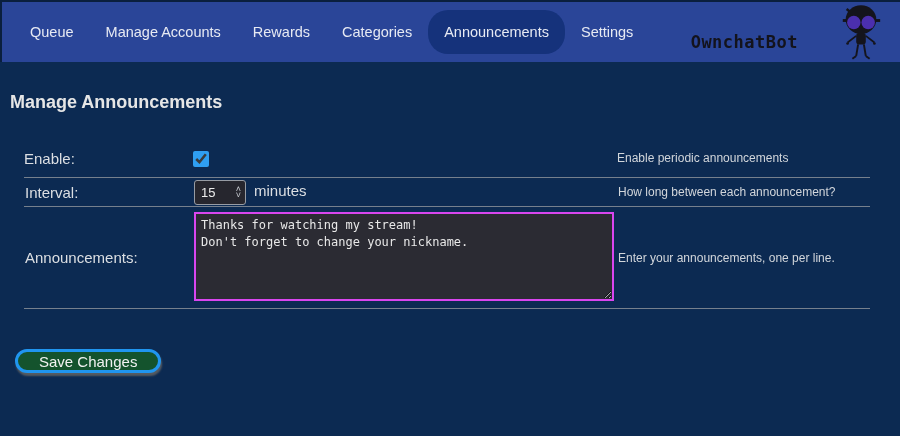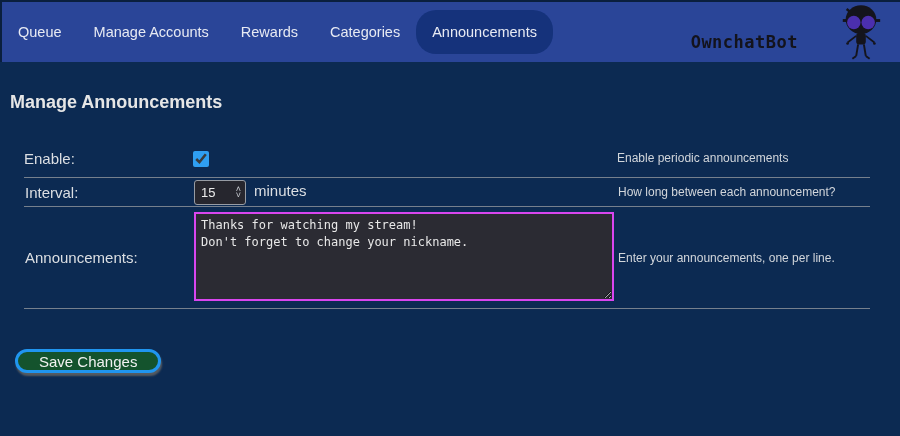--- a/index.html
+++ b/index.html
@@ -9,21 +9,21 @@
     background: #0c2a52;
     font-family: "Liberation Sans", sans-serif;
   }
 
   
   .navbar {
     height: 62px; background: #2a4598;
     border-top: 2px solid #0a1f3e; border-left: 2px solid #0a1f3e;
     display: flex; align-items: center;
   }
-  .nav-tabs { display: flex; align-items: center; padding-left: 0; }
+  .nav-tabs { display: flex; align-items: center; padding-left: 12px; }
   .nav-tab {
     color: #e7eaf3; font-size: 14.5px; padding: 14px 16px;
     border-radius: 20px; cursor: pointer; white-space: nowrap;
   }
   .nav-tab.active { background: #15327b; }
 
   .logo { margin-left: auto; display: flex; align-items: flex-end; padding-right: 16px; gap: 39px; }
   .logo-text {
     font-family: "DejaVu Sans Mono", monospace; font-weight: bold;
     font-size: 17px; letter-spacing: 0.5px; color: #13131c;
@@ -87,20 +87,21 @@
 
 
 
 <div class="navbar">
   <div class="nav-tabs">
     <div class="nav-tab">Queue</div>
     <div class="nav-tab">Manage Accounts</div>
     <div class="nav-tab">Rewards</div>
     <div class="nav-tab">Categories</div>
     <div class="nav-tab active">Announcements</div>
+    <div class="nav-tab">Settings</div>
   </div>
   <div class="logo">
     <span class="logo-text">OwnchatBot</span>
     <svg class="mascot" viewBox="0 0 48 60">
 
       <line x1="5" y1="18" x2="12" y2="18" stroke="#14141c" stroke-width="3"></line>
       <line x1="36" y1="18" x2="44" y2="18" stroke="#14141c" stroke-width="3"></line>
       <line x1="9" y1="6" x2="15" y2="11" stroke="#14141c" stroke-width="2.5"></line>
 
       <ellipse cx="24" cy="17" rx="16" ry="15" fill="#14141c"></ellipse>

